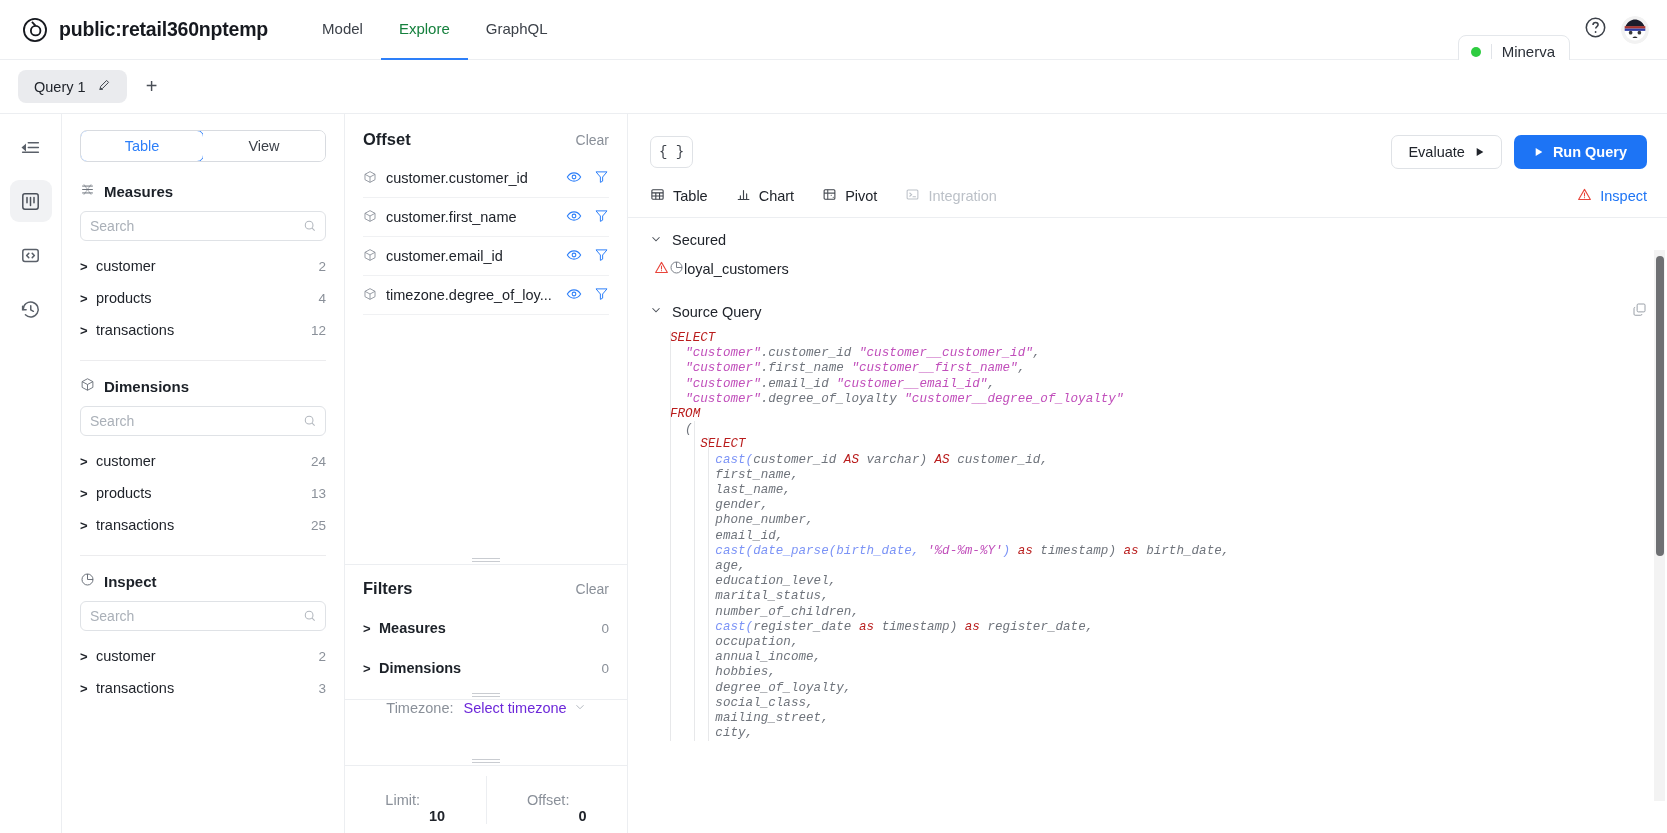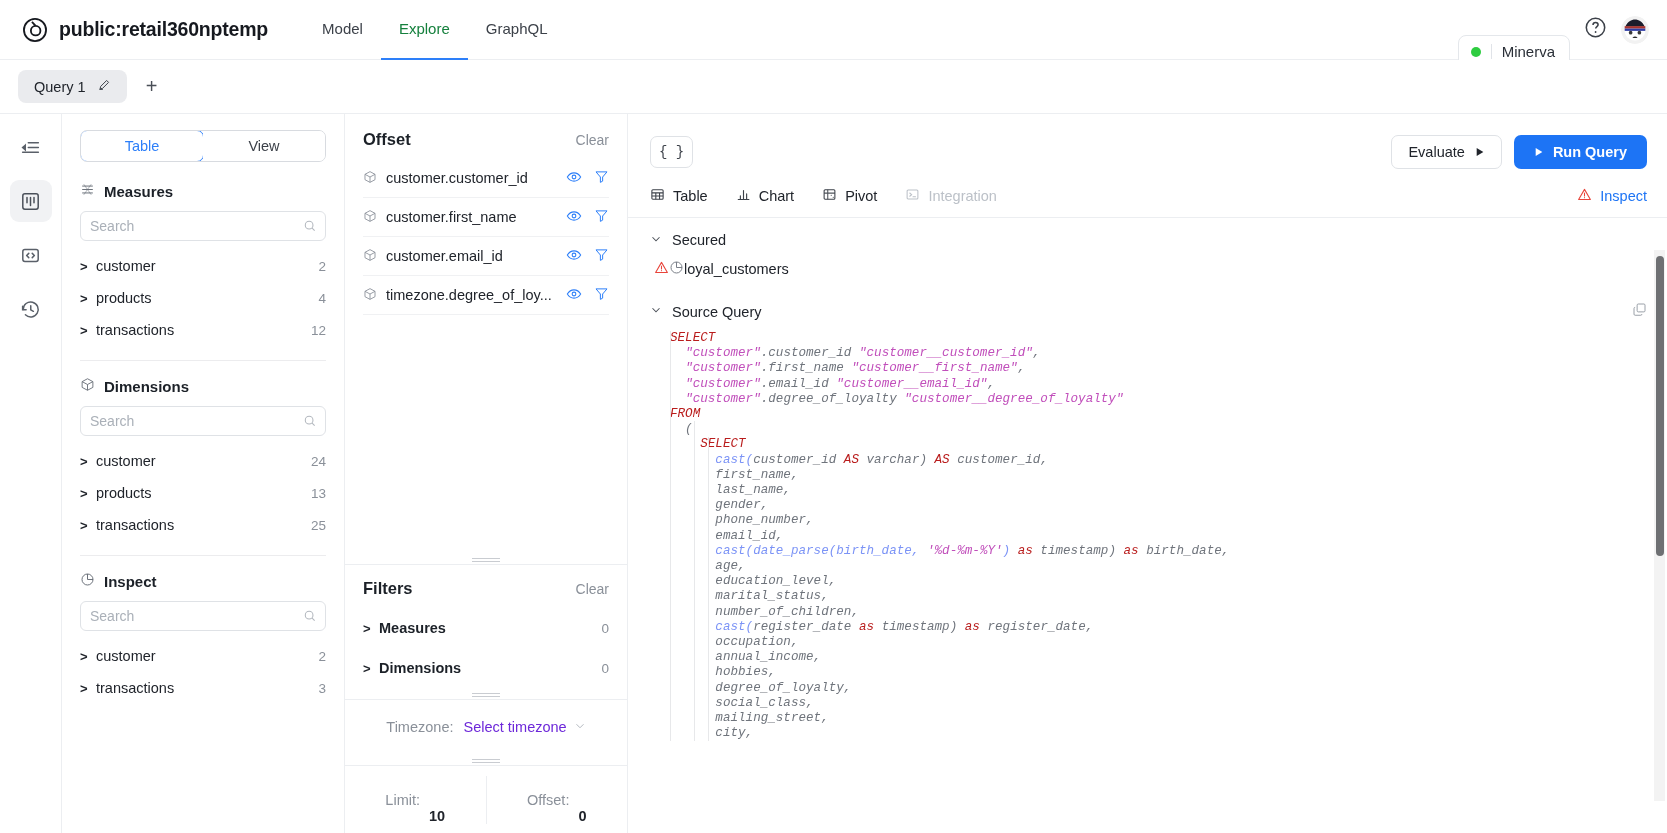--- a/index.html
+++ b/index.html
@@ -130,21 +130,21 @@
   .member-name { flex: 1; white-space: nowrap; overflow: hidden; }
   .member-acts { display: flex; align-items: center; gap: 12px; }
   .grabber { height: 11px; display:flex; align-items:center; justify-content:center; cursor: row-resize; }
   .grabber i { display:block; width: 28px; height: 1px; background: #c9ccd1; box-shadow: 0 3px 0 #c9ccd1; }
   .hsplit { border-top: 1px solid #eceef1; }
   .filter-row {
     display: flex; align-items: center; height: 40px; font-size: 14.5px; font-weight: 700; color: #1c2128;
   }
   .filter-row .tree-count { font-weight: 400; }
   .tzrow {
-    display: flex; align-items: center; justify-content: center; gap: 10px;
+    display: flex; align-items: flex-start; justify-content: center; gap: 10px;
     height: 54px; font-size: 14.5px;
   }
   .tz-label { color: #8a9099; }
   .tz-val { color: #6d28d9; display: flex; align-items: center; gap: 7px; cursor: pointer; }
   .lorow { display: flex; height: 68px; align-items: center; }
   .locell {
     flex: 1; display: flex; align-items: center; justify-content: center; gap: 9px; font-size: 14.5px;
   }
   .locell + .locell { border-left: 1px solid #eceef1; }
   .lo-label { color: #8a9099; }

